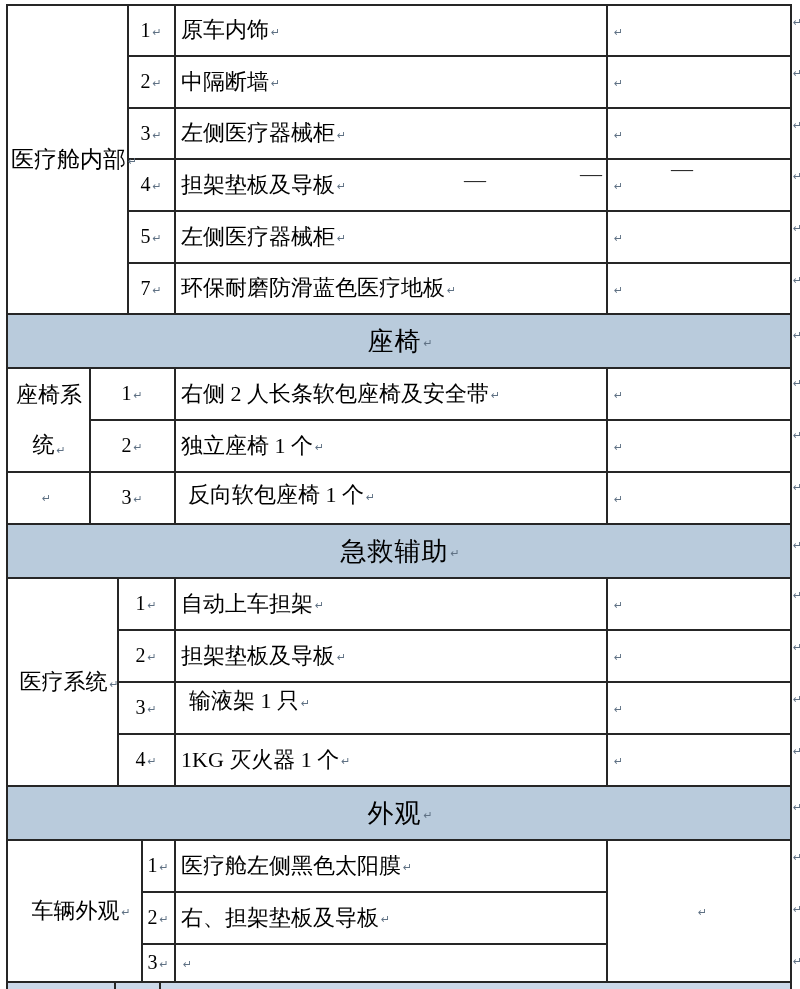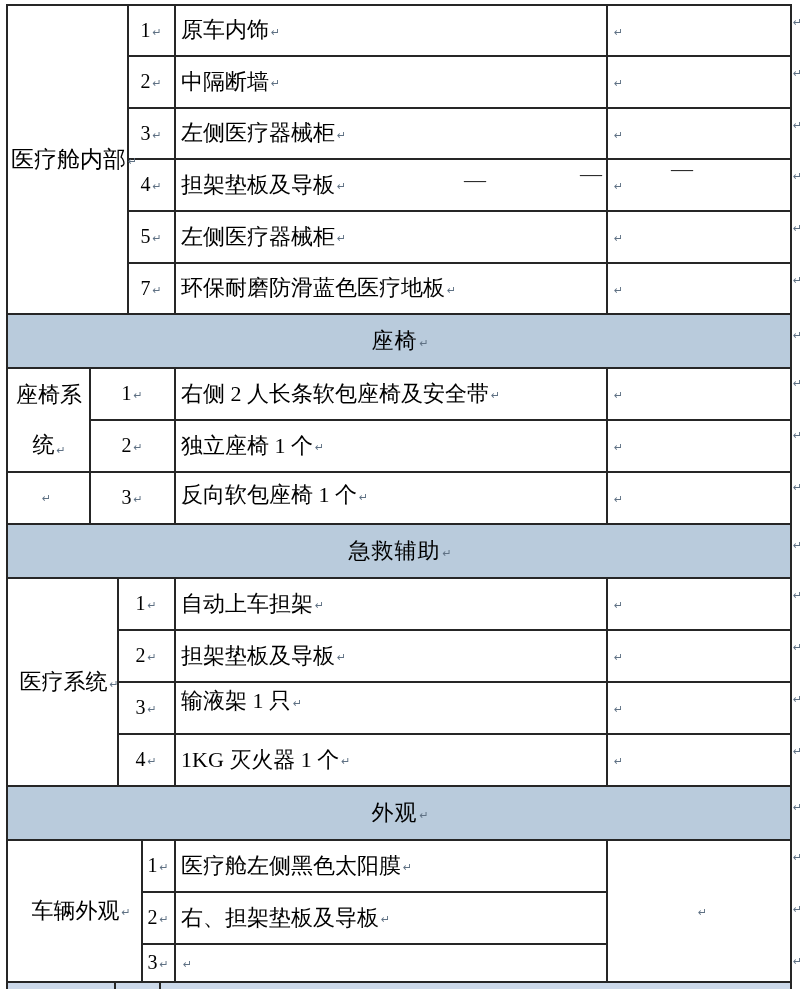--- a/index.html
+++ b/index.html
@@ -11,21 +11,21 @@
   }
   html,body{margin:0;padding:0;background:#ffffff;}
   .page{
     position:relative;width:800px;height:989px;overflow:hidden;
     font-family:"Liberation Serif","DejaVu Serif",serif;color:var(--text);
     background:#ffffff;
   }
   .hline{position:absolute;height:2px;background:var(--grid);}
   .vline{position:absolute;width:2px;background:var(--grid);}
   .band{position:absolute;background:var(--band_bg);display:flex;align-items:center;justify-content:center;}
-  .band .ttl{font-size:22px;letter-spacing:1px;white-space:nowrap;}
+  .band .ttl{font-size:26px;letter-spacing:1px;white-space:nowrap;}
   .strip{position:absolute;background:var(--strip_bg);}
   .cell{position:absolute;display:flex;align-items:center;font-size:22px;white-space:nowrap;overflow:visible;}
   .num{justify-content:center;font-size:20px;}
   .item{padding-left:5px;}
   .group{justify-content:center;text-align:center;}
   .group-left{justify-content:flex-start;padding-left:2px;font-size:23px;}
   .group2{flex-direction:column;justify-content:center;line-height:50px;text-align:center;}
   .vmark{padding-left:3px;}
   .vmark-center{justify-content:center;}
   .mk{
@@ -203,21 +203,21 @@
       <span class="mk">↵</span>
     </div>
   <div class="cell vmark" style="left:609px;top:420px;width:180px;height:51px">
       <span class="mk">↵</span>
     </div>
 
   <div class="cell num" style="left:90px;top:472px;width:84px;height:51px">
       <span>3</span>
       <span class="mk">↵</span>
     </div>
-  <div class="cell item" style="left:176px;top:472px;width:428px;height:46px">
+  <div class="cell item" style="left:183px;top:472px;width:428px;height:46px">
       <span>反向软包座椅 1 个</span>
       <span class="mk">↵</span>
     </div>
   <div class="cell vmark" style="left:609px;top:472px;width:180px;height:51px">
       <span class="mk">↵</span>
     </div>
 
   <div class="cell group" style="left:9px;top:578px;width:120px;height:208px">
     <span>医疗系统</span>
       <span class="mk">↵</span>
@@ -244,21 +244,21 @@
       <span class="mk">↵</span>
     </div>
   <div class="cell vmark" style="left:609px;top:630px;width:180px;height:51px">
       <span class="mk">↵</span>
     </div>
 
   <div class="cell num" style="left:118px;top:682px;width:56px;height:51px">
       <span>3</span>
       <span class="mk">↵</span>
     </div>
-  <div class="cell item" style="left:176px;top:682px;width:428px;height:38px">
+  <div class="cell item" style="left:184px;top:682px;width:428px;height:38px">
       <span>输液架 1 只</span>
       <span class="mk">↵</span>
     </div>
   <div class="cell vmark" style="left:609px;top:682px;width:180px;height:51px">
       <span class="mk">↵</span>
     </div>
 
   <div class="cell num" style="left:118px;top:734px;width:56px;height:51px">
       <span>4</span>
       <span class="mk">↵</span>

